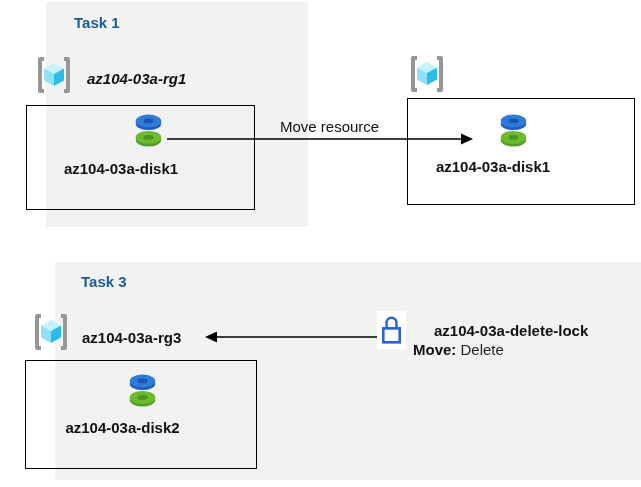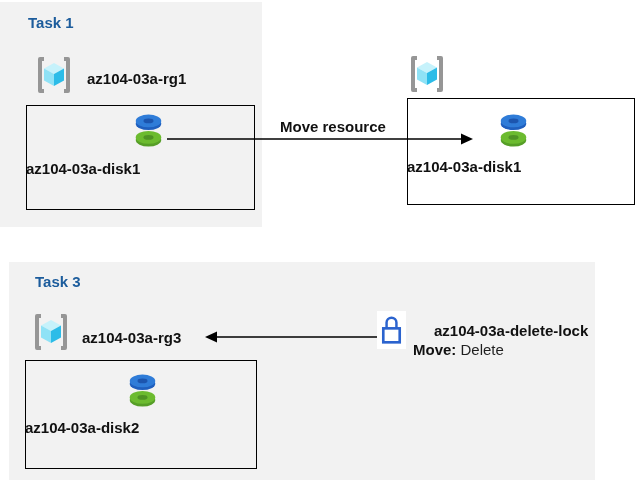--- a/index.html
+++ b/index.html
@@ -6,28 +6,28 @@
     --panel_bg:#f2f2f2;
     --title_blue:#1c5c9c;
     --label_black:#111111;
     --box_border:#000000;
     --arrow_black:#000000;
     --lock_blue:#2b63ce;
   }
   html,body{margin:0;padding:0;background:#ffffff;}
   body{font-family:"Liberation Sans", sans-serif;}
   .canvas{position:relative;width:641px;height:487px;background:#ffffff;overflow:hidden;}
-  .panel{position:absolute;background:var(--panel_bg);}
+  .panel{position:absolute;background:var(--panel_bg);margin-left:46px;}
   .task-title{position:absolute;font-size:15px;font-weight:bold;color:var(--title_blue);white-space:nowrap;}
   .res-label{position:absolute;font-size:15px;font-weight:bold;color:var(--label_black);white-space:nowrap;}
   .inner-box{position:absolute;border:1.5px solid var(--box_border);background:transparent;}
-  .disk-label{position:absolute;font-size:15px;font-weight:bold;color:var(--label_black);white-space:nowrap;}
+  .disk-label{position:absolute;font-size:15px;font-weight:bold;color:var(--label_black);text-align:center;white-space:nowrap;}
   .icon{position:absolute;}
   .arrow{position:absolute;overflow:visible;}
-  .move-label{position:absolute;font-size:15px;font-weight:bold;color:var(--label_black);white-space:nowrap;}
+  .move-label{position:absolute;font-size:15px;font-weight:normal;color:var(--label_black);white-space:nowrap;}
   .lock-tile{position:absolute;background:#ffffff;display:flex;align-items:center;justify-content:center;}
   .lock-name{position:absolute;font-size:15px;font-weight:bold;color:var(--label_black);white-space:nowrap;}
   .lock-type{position:absolute;font-size:15px;color:#1f1f1f;white-space:nowrap;}
   .lock-type b{color:var(--label_black);}
 </style>
 </head>
 <body>
 
 <div class="canvas">
 
@@ -35,21 +35,21 @@
     <div class="task-title" style="left:28px;top:12px;">Task 1</div>
   </div>
 
   <svg class="icon" style="left:33px;top:55px;" width="42" height="40" viewBox="0 0 42 40">
     <path d="M11,4 H7 V36 H11" fill="none" style="stroke:var(--rg_bracket)" stroke-width="4" stroke-linejoin="round"></path>
     <path d="M31,4 H35 V36 H31" fill="none" style="stroke:var(--rg_bracket)" stroke-width="4" stroke-linejoin="round"></path>
     <polygon points="21,8 31,13.5 21,19 11,13.5" style="fill:var(--rg_cube_top)"></polygon>
     <polygon points="11,13.5 21,19 21,31 11,25.5" style="fill:var(--rg_cube_left)"></polygon>
     <polygon points="31,13.5 21,19 21,31 31,25.5" style="fill:var(--rg_cube_right)"></polygon>
   </svg>
-  <div class="res-label" style="left:87px;top:70px;">az104-03a-rg1</div>
+  <div class="res-label" style="left:87px;top:70px;font-style:italic;">az104-03a-rg1</div>
 
   <div class="inner-box" style="left:26px;top:105px;width:227px;height:103px;"></div>
 
   <svg class="icon" style="left:133px;top:112px;" width="31" height="38" viewBox="0 0 34 40">
     <ellipse cx="17" cy="30" rx="14" ry="7" style="fill:var(--disk_green_side)"></ellipse>
     <ellipse cx="17" cy="27" rx="14" ry="7" style="fill:var(--disk_green)"></ellipse>
     <ellipse cx="17" cy="27" rx="5.5" ry="2.6" style="fill:var(--disk_green_hole)"></ellipse>
     <ellipse cx="17" cy="12" rx="14" ry="7" style="fill:var(--disk_blue_side)"></ellipse>
     <ellipse cx="17" cy="9" rx="14" ry="7" style="fill:var(--disk_blue)"></ellipse>
     <ellipse cx="17" cy="9" rx="5.5" ry="2.6" style="fill:var(--disk_blue_hole)"></ellipse>

